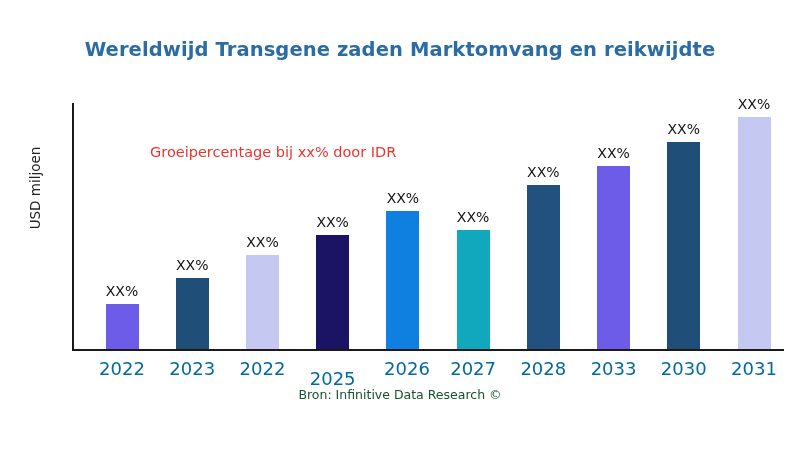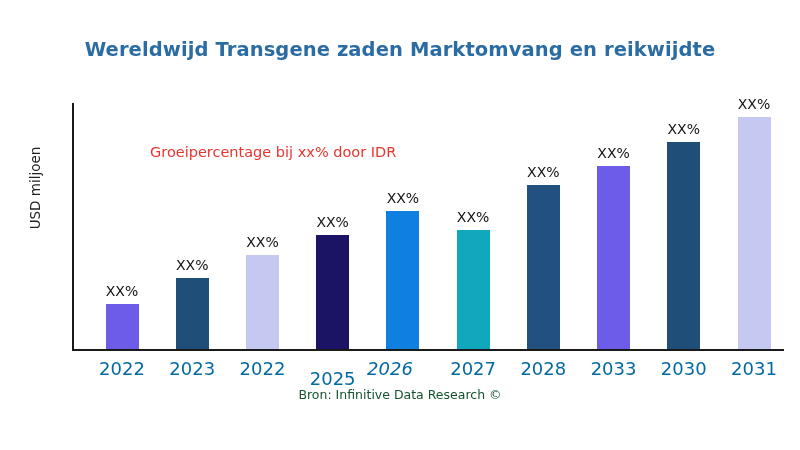--- a/index.html
+++ b/index.html
@@ -171,21 +171,21 @@
           <div class="bar-value">XX%</div>
         </div>
       </div>
   </div>
 
   <div id="xticks-container">
       <div class="xtick" style="left: 82px;">2022</div>
       <div class="xtick" style="left: 152.222px;">2023</div>
       <div class="xtick" style="left: 222.444px;">2022</div>
       <div class="xtick" style="left: 292.667px; margin-top: 10px;">2025</div>
-      <div class="xtick" style="left: 350px; font-style: italic;">2026</div>
+      <div class="xtick" style="left: 367px;">2026</div>
       <div class="xtick" style="left: 433.111px;">2027</div>
       <div class="xtick" style="left: 503.333px;">2028</div>
       <div class="xtick" style="left: 573.556px;">2033</div>
       <div class="xtick" style="left: 643.778px;">2030</div>
       <div class="xtick" style="left: 714px;">2031</div>
     </div>
 
   <div class="source">Bron: Infinitive Data Research ©</div>
 
 </div>

